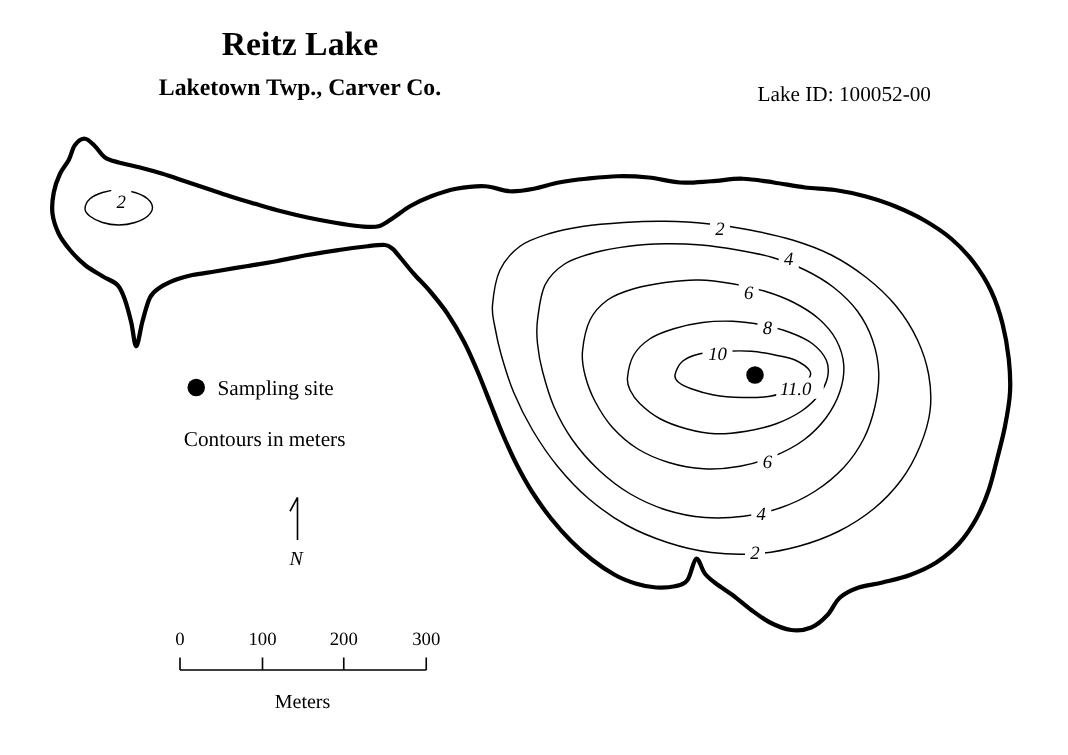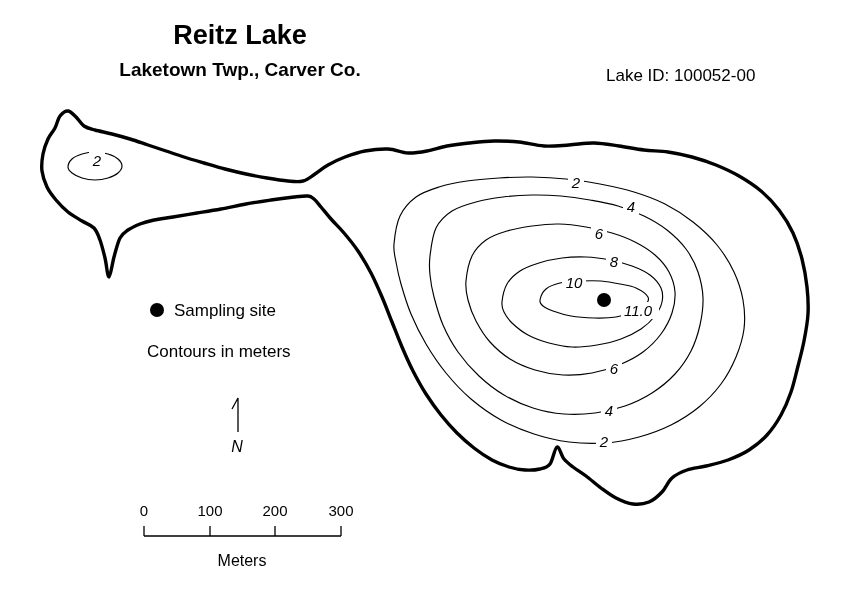--- a/index.html
+++ b/index.html
@@ -1,21 +1,21 @@
 <!DOCTYPE html>
 <html><head>
 <meta charset="utf-8">
 <style>
   html, body { margin: 0; padding: 0; background: #ffffff; }
   .page {
     position: relative;
     width: 854px;
     height: 604px;
     background: #ffffff;
-    font-family: Liberation Sans, sans-serif;
+    font-family: Liberation Serif, serif;
     overflow: hidden;
   }
   svg text { fill: #000000; }
   .title    { font-size: 27px; font-weight: bold; text-anchor: middle; }
   .subtitle { font-size: 19px; font-weight: bold; text-anchor: middle; }
   .lakeid   { font-size: 17px; }
   .outline  { fill: #ffffff; stroke: #000000; stroke-width: 3.4; stroke-linejoin: round; }
   .contour  { fill: none; stroke: #000000; stroke-width: 1.15; }
   .clabel rect { fill: #ffffff; }
   .clabel text { font-size: 15px; font-style: italic; text-anchor: middle; }

